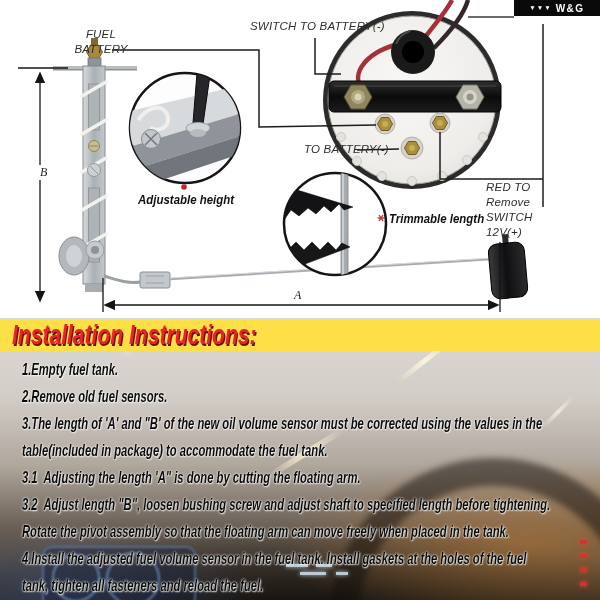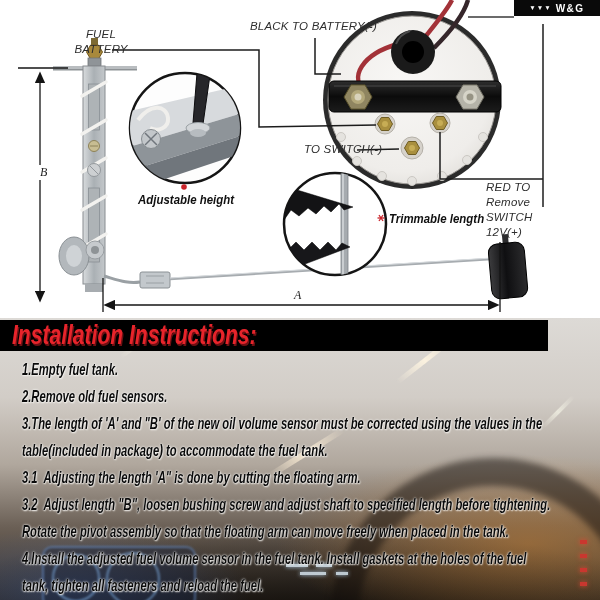--- a/index.html
+++ b/index.html
@@ -29,21 +29,21 @@
   .wheel{position:absolute;left:330px;top:140px;width:270px;height:270px;border-radius:50%;
          border:28px solid rgba(16,12,9,.5);filter:blur(3px);}
   .cluster{position:absolute;left:42px;top:228px;width:150px;height:58px;border-radius:10px;
            border:2px solid rgba(125,175,245,.45);background:rgba(18,26,48,.35);filter:blur(1px);}
   .cluster i{position:absolute;display:block;border-radius:50%;border:2px solid rgba(140,195,255,.55);}
   .hudbars i{position:absolute;display:block;background:rgba(225,242,255,.8);
              box-shadow:0 0 4px rgba(190,225,255,.9);}
   .redlights i{position:absolute;display:block;width:7px;height:4px;background:#c9372f;
                box-shadow:0 0 5px rgba(230,70,50,.9);}
   
-  .titlebar{position:absolute;left:0;top:320px;width:548px;height:31px;background:#000000;}
+  .titlebar{position:absolute;left:0;top:320px;width:600px;height:31px;background:#fde047;}
   .title{position:absolute;left:12px;top:0;height:31px;line-height:30px;
          font:italic 800 27px "Liberation Sans",sans-serif;color:#e7242b;
          transform:scaleX(.78);transform-origin:0 50%;white-space:nowrap;
          text-shadow:1.5px 1.5px 0 #6e1013;}
   .lines{position:absolute;left:22px;top:356px;width:588px;}
   .iline{font:italic 700 17px "Liberation Sans",sans-serif;color:#0a0a0a;line-height:27px;
          transform:scaleX(.66);transform-origin:0 50%;white-space:pre;
          text-shadow:0 0 3px rgba(255,255,255,.95),0 0 1px rgba(255,255,255,.9),1px 1px 2px rgba(246,243,238,.85);}
 </style>
 </head>
@@ -205,22 +205,22 @@
       </g>
       <g stroke="#c9232a" stroke-width="1.3">
         <line x1="377.5" y1="218" x2="384.5" y2="218"></line>
         <line x1="379" y1="215" x2="383" y2="221"></line>
         <line x1="379" y1="221" x2="383" y2="215"></line>
       </g>
     </g>
   </svg>
 
   <div class="lbl" style="left:62px;top:27px;width:78px;text-align:center">FUEL BATTERY</div>
-  <div class="lbl" style="left:250px;top:19px">BLACK TO BATTERY(-)</div>
-  <div class="lbl" style="left:304px;top:142px">TO SWITCH(-)</div>
+  <div class="lbl" style="left:250px;top:19px">SWITCH TO BATTERY(-)</div>
+  <div class="lbl" style="left:304px;top:142px">TO BATTERY(-)</div>
   <div class="lbl" style="left:486px;top:180px;width:82px">RED TO
 Remove
 SWITCH 12V(+)</div>
   <div class="blbl" style="left:128px;top:192px;width:132px;text-align:center">Adjustable height</div>
   <div class="blbl" style="left:389px;top:211px">Trimmable length</div>
   <div class="dim" style="left:292px;top:288px">A</div>
   <div class="dim" style="left:38px;top:165px">B</div>
 
   <div class="logo">
     <span class="tri">▼▼▼</span>

